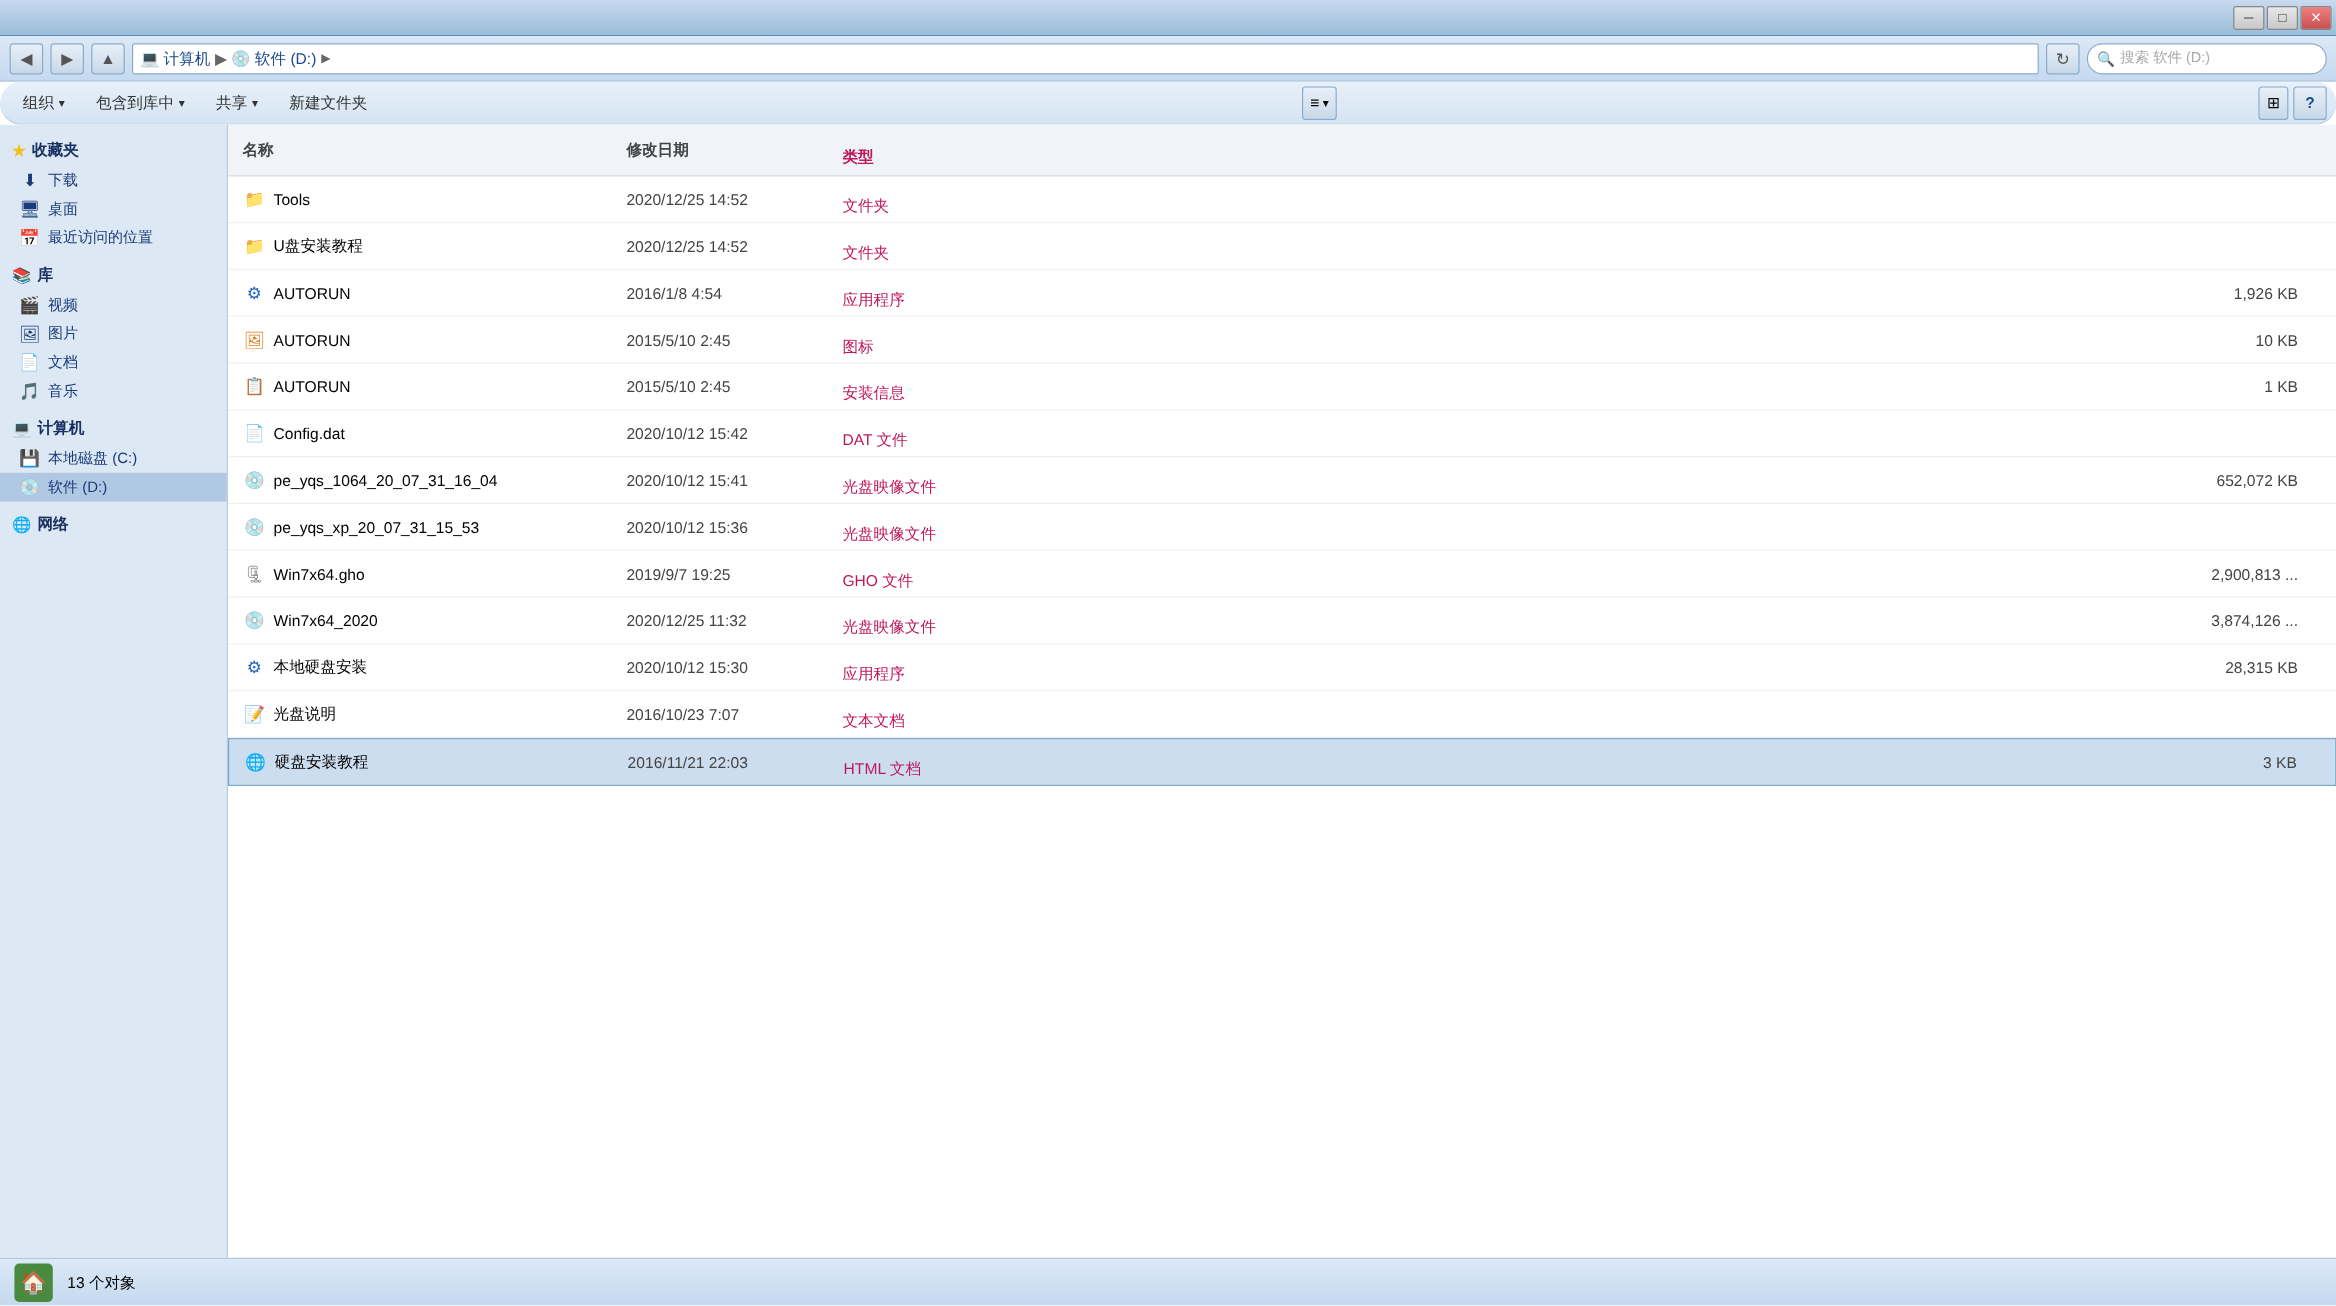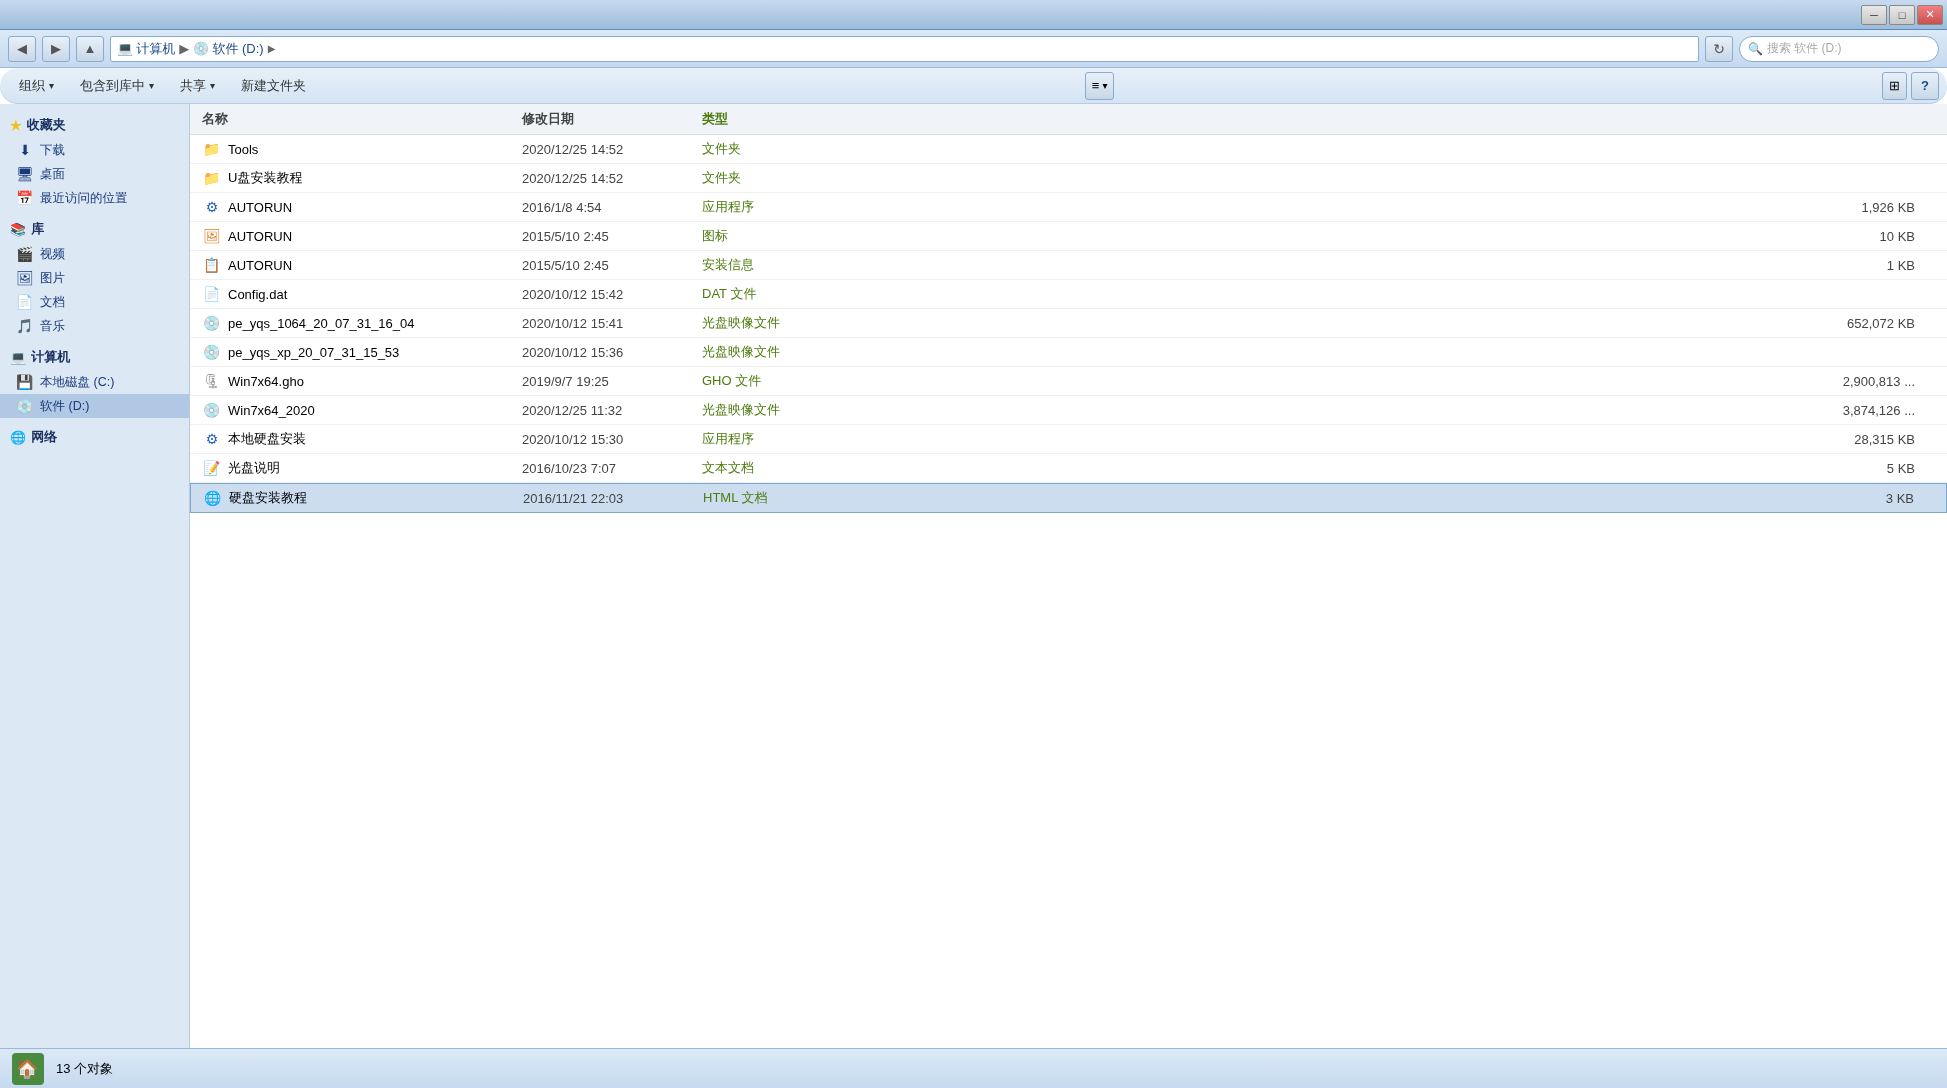--- a/index.html
+++ b/index.html
@@ -262,21 +262,21 @@
       flex-shrink: 0;
     }
     .file-name-cell {
       width: 320px;
       display: flex;
       align-items: center;
       white-space: nowrap;
       overflow: hidden;
     }
     .file-date { width: 180px; color: #444; }
-    .file-type { width: 120px; color: #4d7c0f; }
+    .file-type { width: 120px; color: #be185d; margin-top: 12px; }
     .file-size { flex: 1; text-align: right; padding-right: 20px; color: #444; }
 
     
     .status-bar {
       height: 40px;
       background: linear-gradient(to bottom, #dce9f7, #c5d9ef);
       border-top: 1px solid #9ab8d8;
       display: flex;
       align-items: center;
       padding: 0 12px;
@@ -547,21 +547,20 @@
     <div class="file-type">应用程序</div>
     <div class="file-size">28,315 KB</div>
   </div>
         <div class="file-row">
     <div class="file-name-cell col-name">
       <span class="file-icon icon-txt">📝</span>
       <span>光盘说明</span>
     </div>
     <div class="file-date">2016/10/23 7:07</div>
     <div class="file-type">文本文档</div>
-    <div class="file-size">5 KB</div>
   </div>
         <div class="file-row selected">
     <div class="file-name-cell col-name">
       <span class="file-icon icon-html">🌐</span>
       <span>硬盘安装教程</span>
     </div>
     <div class="file-date">2016/11/21 22:03</div>
     <div class="file-type">HTML 文档</div>
     <div class="file-size">3 KB</div>
   </div>

